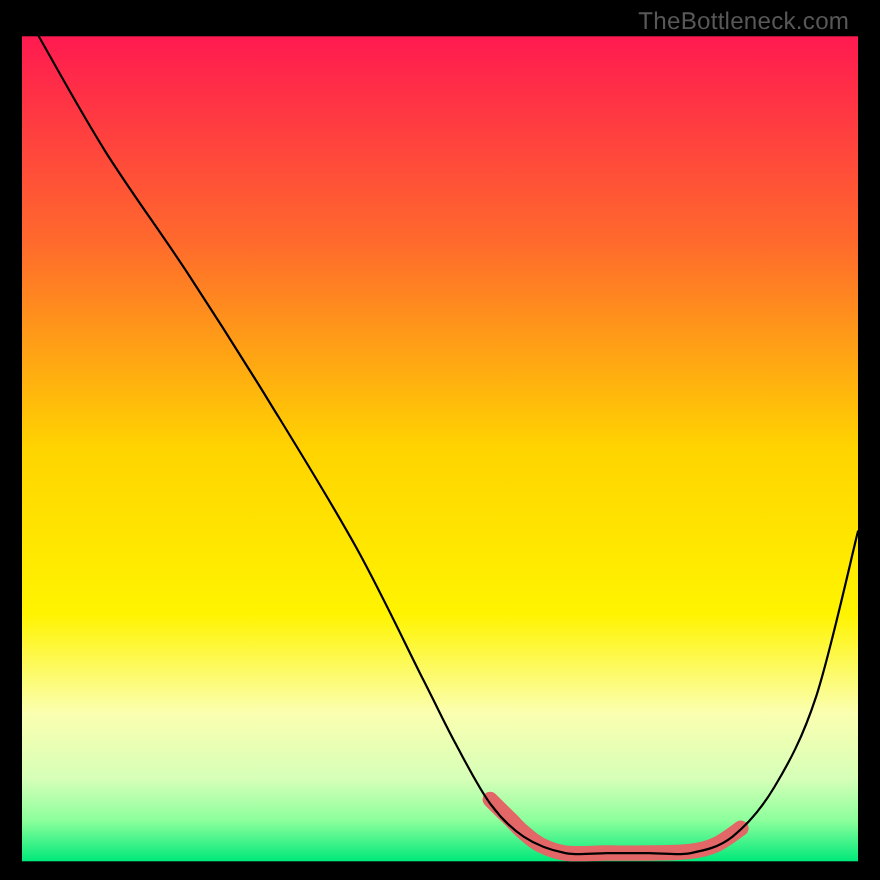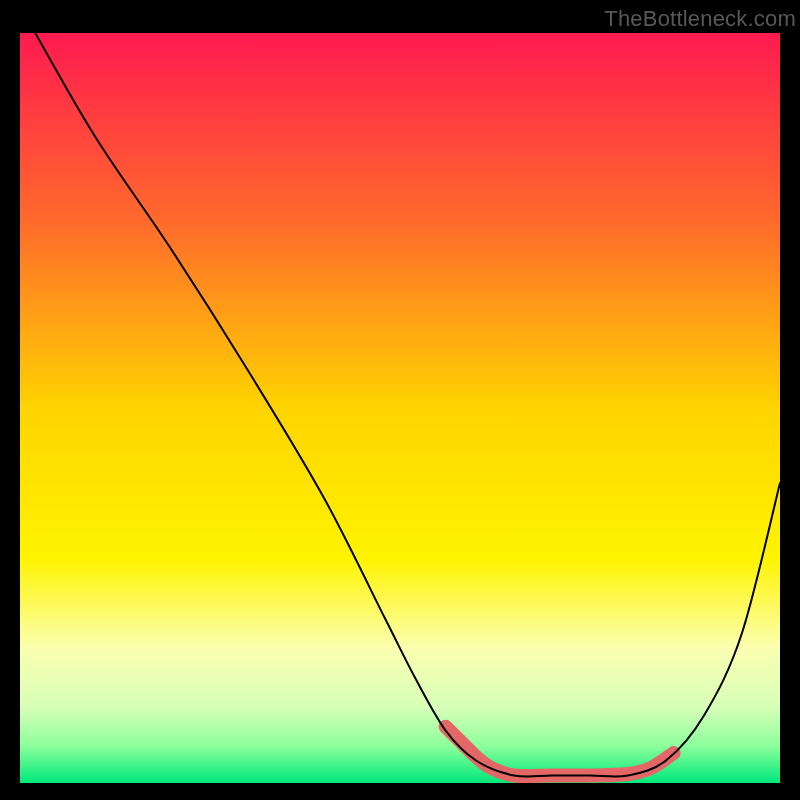--- a/index.html
+++ b/index.html
@@ -14,21 +14,21 @@
     position: absolute;
     left: 0;
     top: 0;
     width: 800px;
     height: 800px;
     background: #000;
   }
   .watermark {
     position: absolute;
     top: 6px;
-    right: 4px;
+    right: 28px;
     font-family: Arial, Helvetica, sans-serif;
     font-size: 22px;
     color: #585858;
     letter-spacing: 0.2px;
   }
   svg {
     position: absolute;
     left: 0;
     top: 0;
   }

